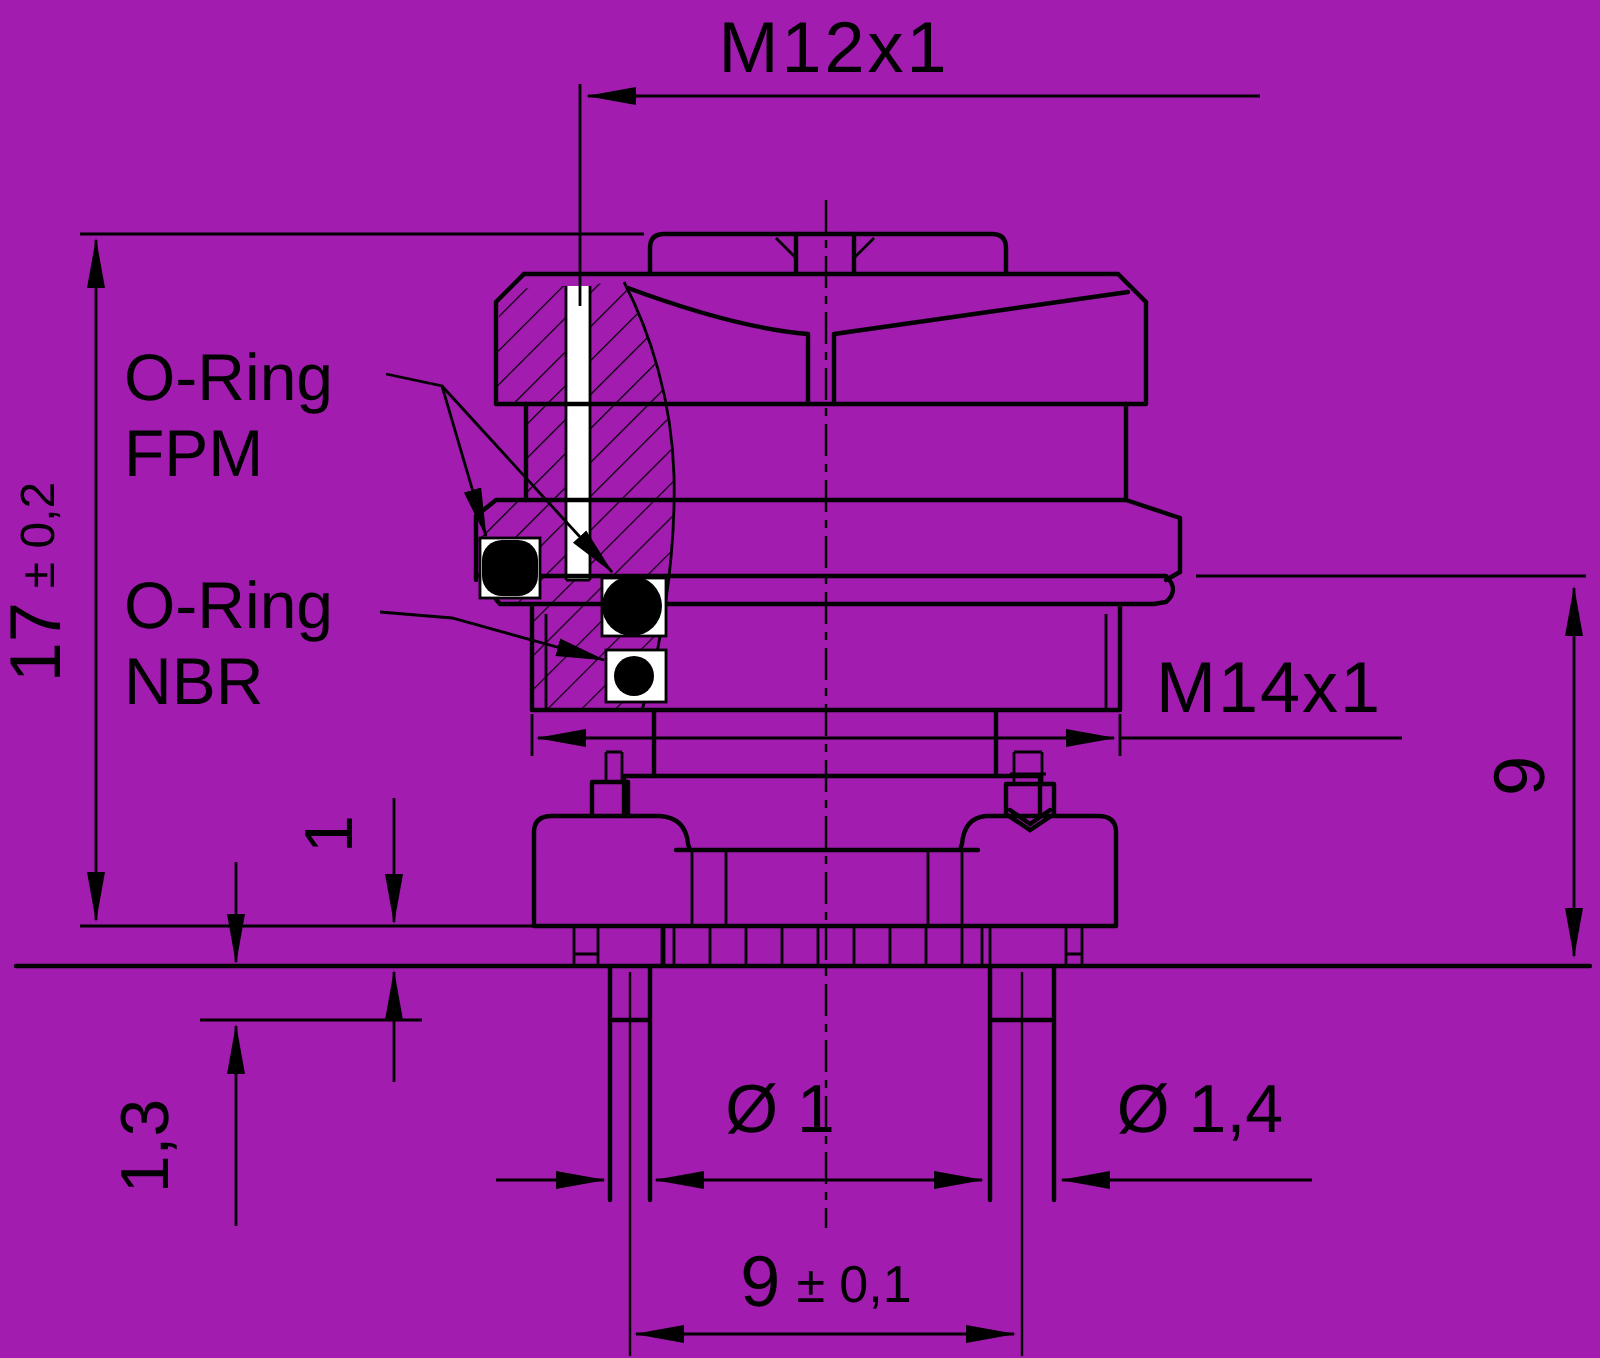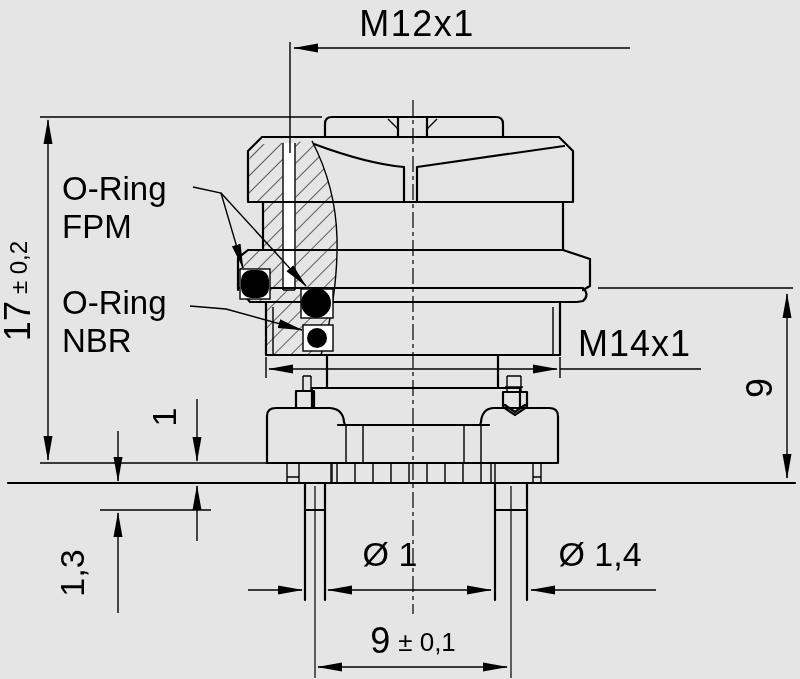--- a/index.html
+++ b/index.html
@@ -1,16 +1,16 @@
 <!DOCTYPE html>
 <html><head>
 <meta charset="utf-8">
 <style>
   html,body{margin:0;padding:0;background:#ffffff;}
-  .stage{width:800px;height:679px;position:relative;background:#e5e5e5;overflow:hidden;}
+  .stage{width:800px;height:679px;position:relative;background:#a21caf;overflow:hidden;}
   svg{display:block;}
   text{font-family:"Liberation Sans", sans-serif;fill:#000;}
   .outline{stroke:#000;stroke-width:2.2;fill:none;stroke-linecap:round;}
   .thin{stroke:#000;stroke-width:1.4;fill:none;}
   .dim{stroke:#000;stroke-width:1.4;fill:none;}
   .cl{stroke:#000;stroke-width:1.2;fill:none;}
 </style>
 </head>
 <body>
 

